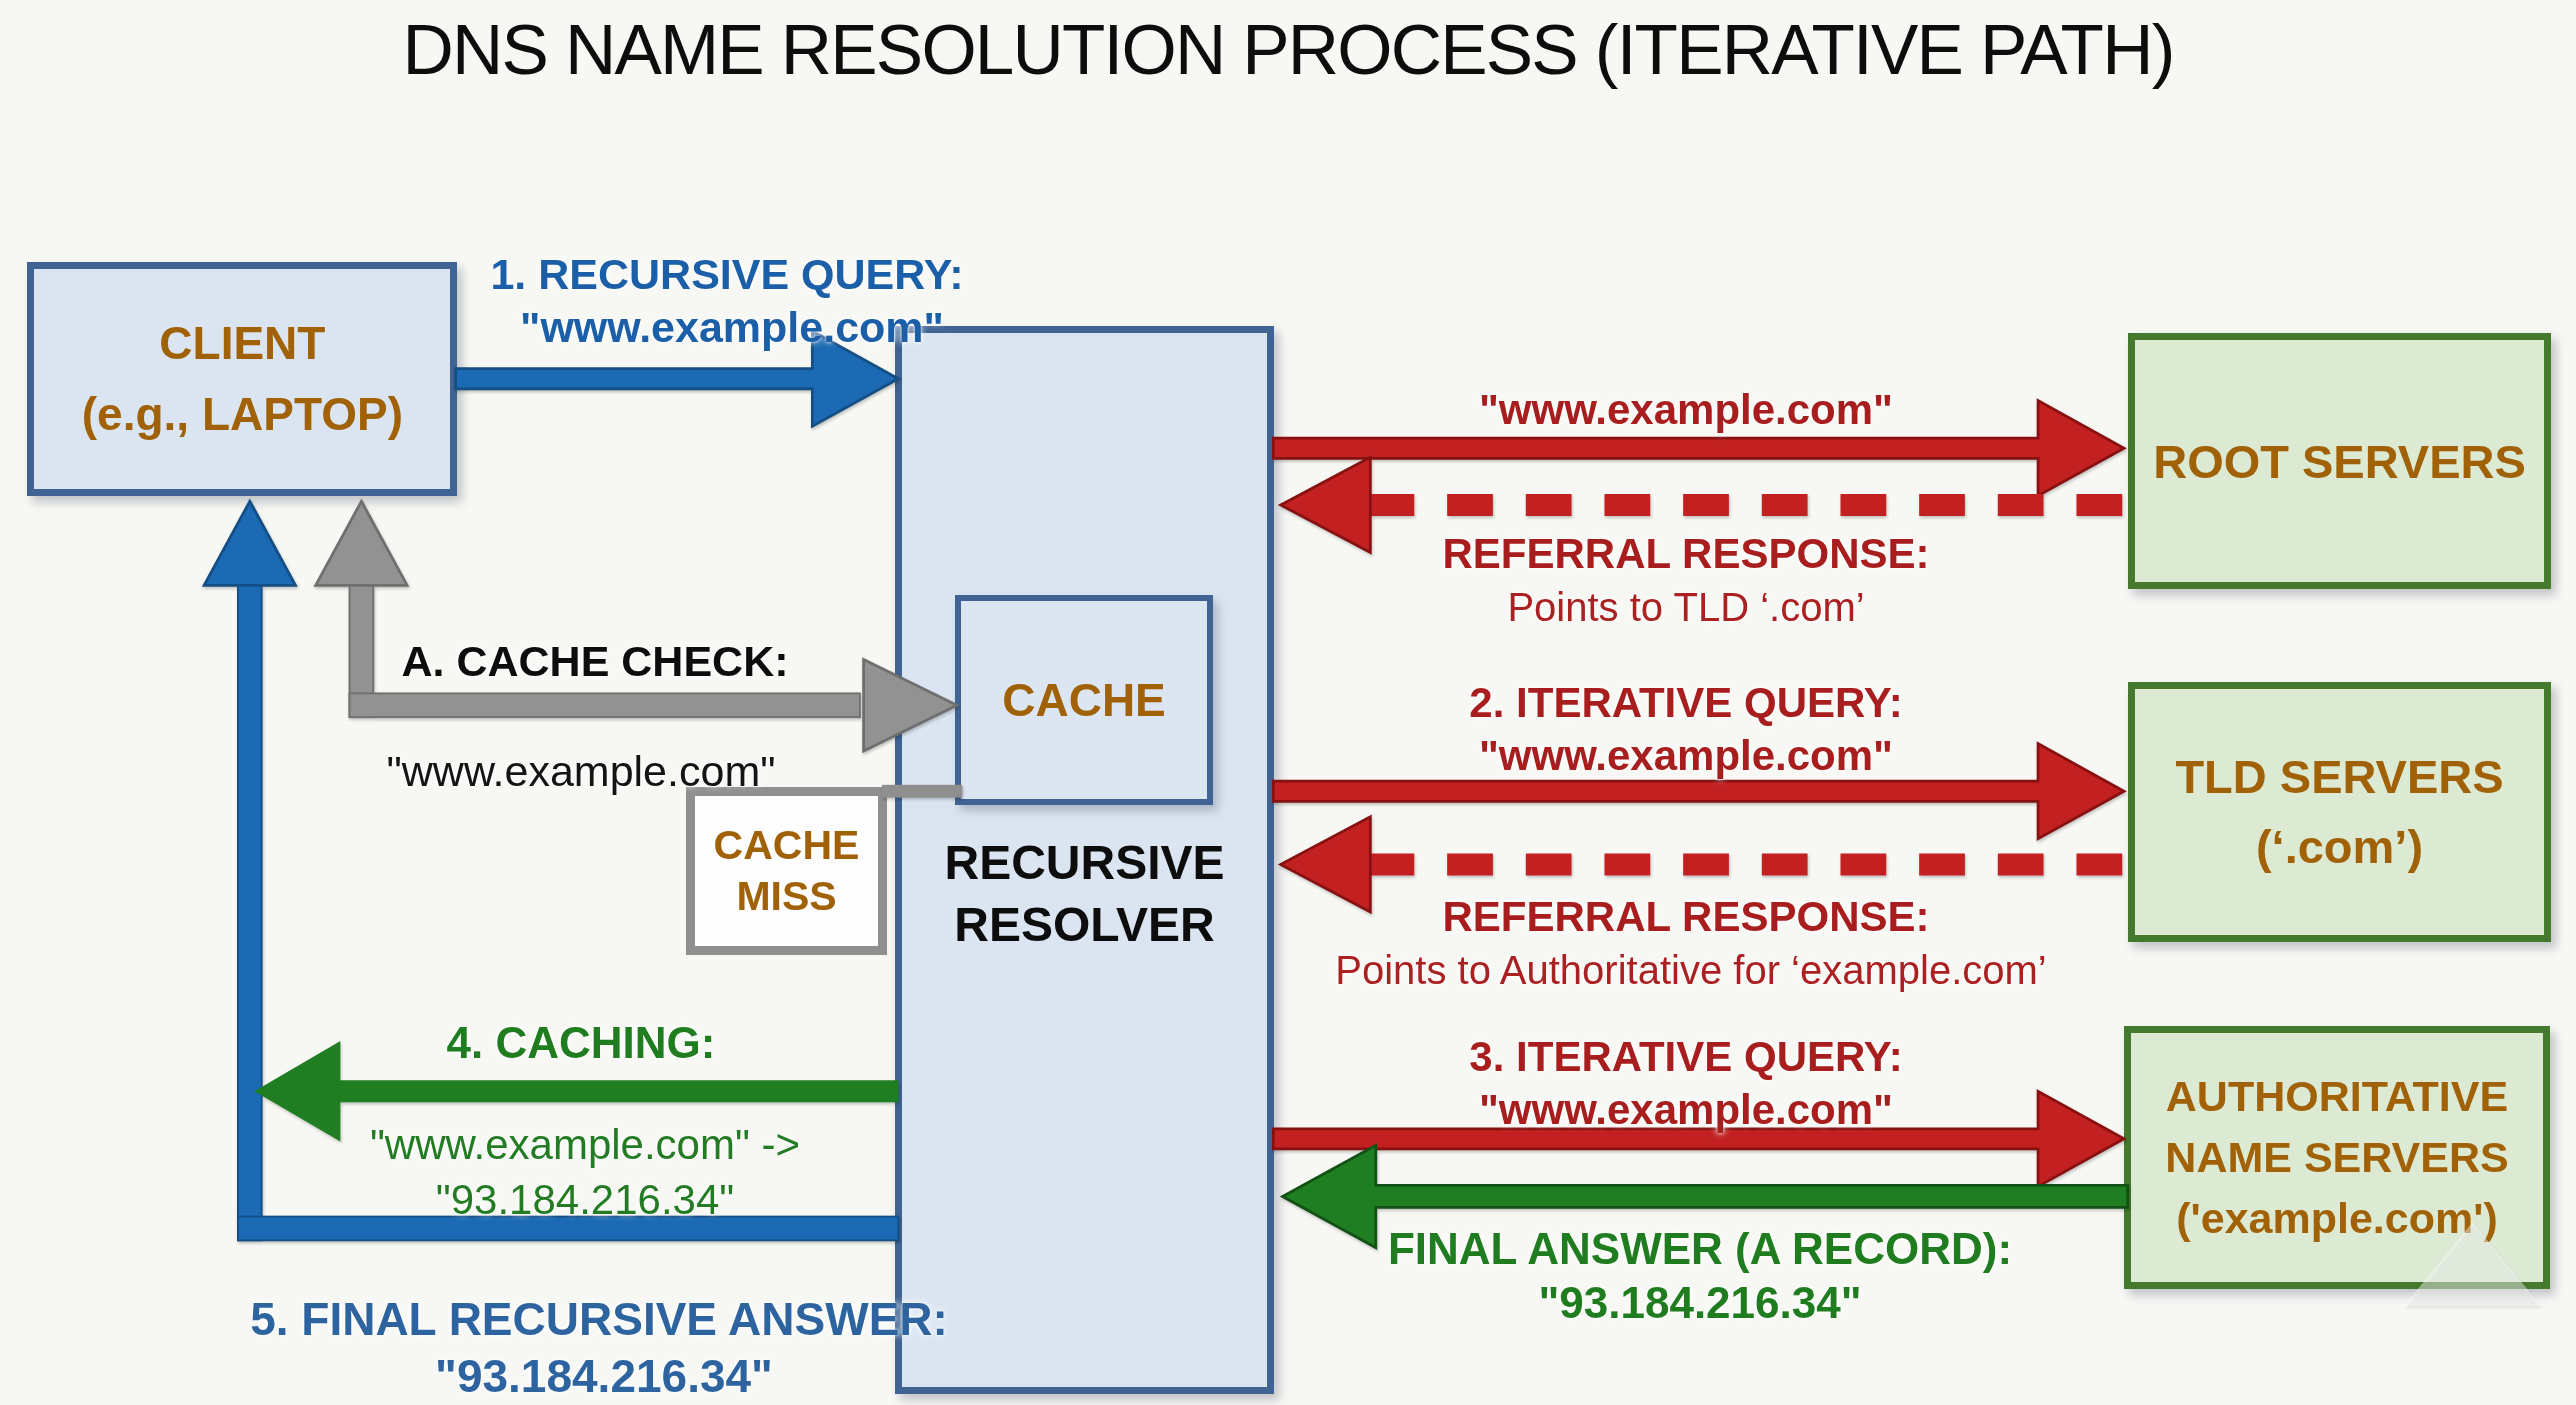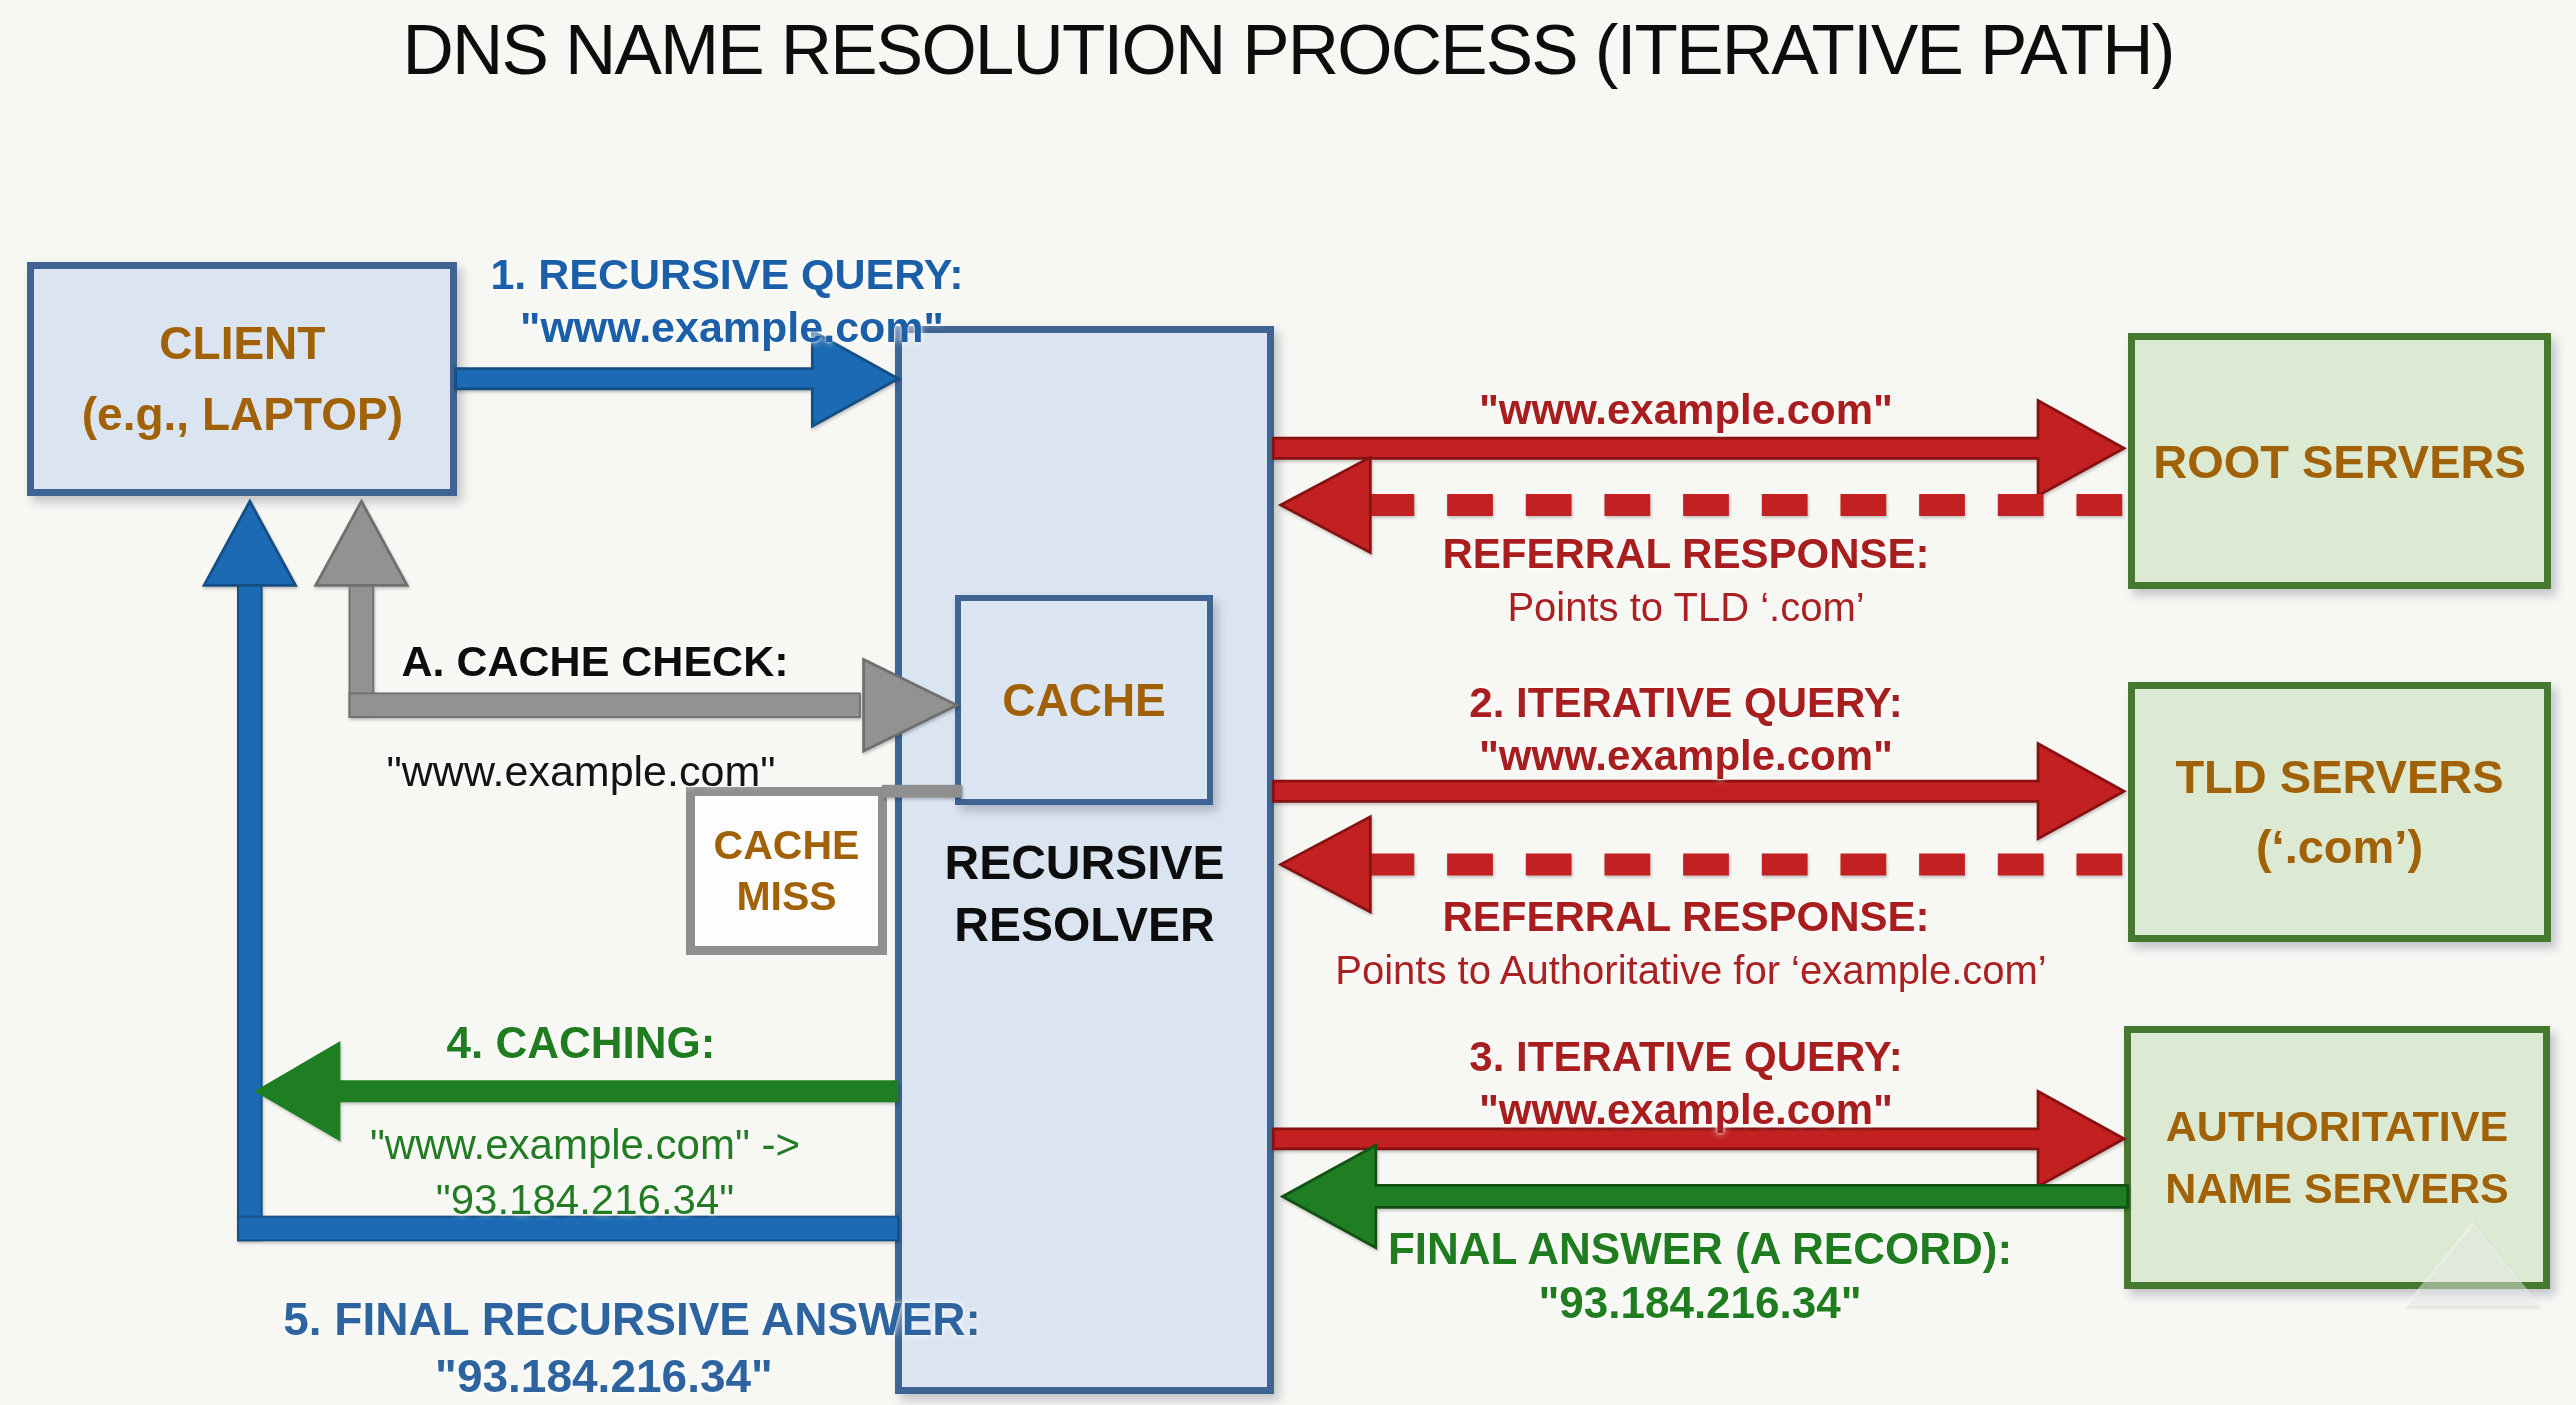--- a/index.html
+++ b/index.html
@@ -77,20 +77,21 @@
   <div class="box box-green" id="root-box">
     <div class="box-text">ROOT SERVERS</div>
   </div>
   <div class="box box-green" id="tld-box">
     <div class="box-text">TLD SERVERS</div>
     <div class="box-text">(‘.com’)</div>
   </div>
   <div class="box box-green" id="auth-box">
     <div class="box-text">AUTHORITATIVE</div>
     <div class="box-text">NAME SERVERS</div>
+    <div class="box-text">('example.com')</div>
   </div>
 
   <svg id="arrows" width="2576" height="1405" viewBox="0 0 2816 1536">
 
     <polygon points="498,403 888,403 888,362 982,414 888,466 888,425 498,425" fill="#1b6ab3" stroke="#134e85" stroke-width="3"></polygon>
 
     <g>
       <rect x="260" y="638" width="26" height="718" fill="#1b6ab3" stroke="#134e85" stroke-width="2"></rect>
       <rect x="260" y="1330" width="722" height="26" fill="#1b6ab3" stroke="#134e85" stroke-width="2"></rect>
       <polygon points="273,548 323,640 223,640" fill="#1b6ab3" stroke="#134e85" stroke-width="3"></polygon>
@@ -131,21 +132,21 @@
   <div class="lbl blue1" style="left:727px;top:274px;">1. RECURSIVE QUERY:</div>
   <div class="lbl blue1" style="left:732px;top:327px;">"www.example.com"</div>
 
   <div class="lbl blk-b" style="left:595px;top:643px;margin-top:18px;">A. CACHE CHECK:</div>
   <div class="lbl blk-r" style="left:581px;top:771px;">"www.example.com"</div>
 
   <div class="lbl grn-b" style="left:581px;top:1043px;">4. CACHING:</div>
   <div class="lbl grn-r" style="left:585px;top:1145px;">"www.example.com" -&gt;</div>
   <div class="lbl grn-r" style="left:585px;top:1200px;">"93.184.216.34"</div>
 
-  <div class="lbl blue5" style="left:632px;top:1319px;">5. FINAL RECURSIVE ANSWER:</div>
+  <div class="lbl blue5" style="left:599px;top:1319px;">5. FINAL RECURSIVE ANSWER:</div>
   <div class="lbl blue5" style="left:604px;top:1376px;">"93.184.216.34"</div>
 
   <div class="lbl red-b" style="left:1686px;top:410px;">"www.example.com"</div>
   <div class="lbl red-b" style="left:1686px;top:554px;">REFERRAL RESPONSE:</div>
   <div class="lbl red-r" style="left:1686px;top:607px;">Points to TLD ‘.com’</div>
 
   <div class="lbl red-b" style="left:1686px;top:703px;">2. ITERATIVE QUERY:</div>
   <div class="lbl red-b" style="left:1686px;top:756px;">"www.example.com"</div>
   <div class="lbl red-b" style="left:1686px;top:917px;">REFERRAL RESPONSE:</div>
   <div class="lbl red-r" style="left:1691px;top:970px;">Points to Authoritative for ‘example.com’</div>

